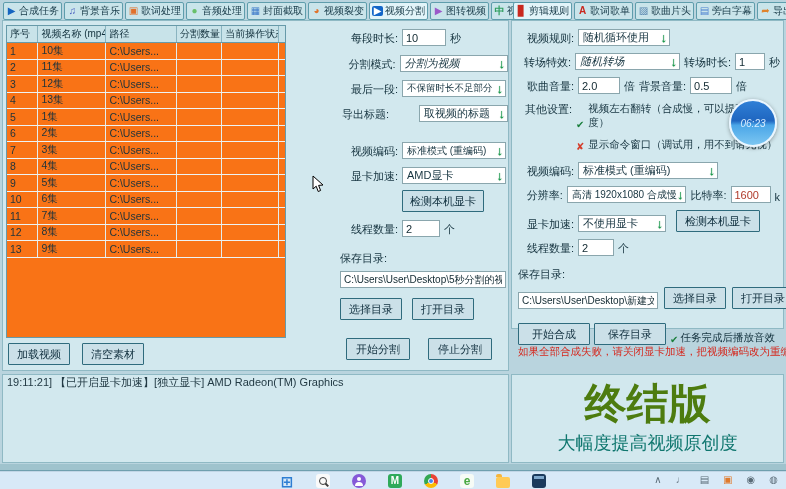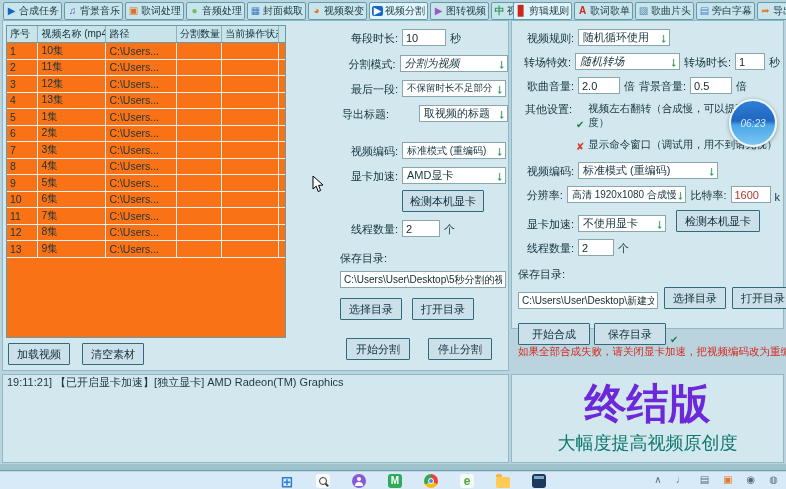--- a/index.html
+++ b/index.html
@@ -41,21 +41,21 @@
   .lblr{width:56px;}
   input.tb{background:#fff;border:1px solid #8aa6ad;height:15px;font-size:11px;padding:0 3px;font-family:inherit;color:#102830;box-sizing:content-box;}
   .combo{display:flex;align-items:center;justify-content:space-between;background:#fff;border:1px solid #8aa6ad;height:17px;padding:0 2px 0 4px;font-size:11px;box-sizing:border-box;white-space:nowrap;}
   .combo .arr{color:#139c49;font-weight:bold;font-size:13px;line-height:1;text-shadow:0 0 1px #0d7a38;}
   .btn{background:#cbe0e8;border:1px solid #2f6b7d;border-radius:1px;font-size:11px;color:#0f2e3d;padding:0 8px;height:22px;display:inline-flex;align-items:center;justify-content:center;font-family:inherit;white-space:nowrap;cursor:default;}
   .check-green{color:#1a7f3c;font-size:10px;}
   .check-red{color:#d43c2a;font-size:10px;}
   .opt-text{font-size:10.5px;}
   .warning{color:#d5281e;font-size:10.5px;white-space:nowrap;}
   
-  .badge-title{color:#6d28d9;font-size:42px;font-weight:bold;line-height:1;}
+  .badge-title{color:#4d7c0f;font-size:42px;font-weight:bold;line-height:1;}
   .badge-sub{color:#0f766e;font-size:18px;margin-top:6px;}
   
   .log-line{font-size:11px;color:#223a44;padding:0 4px;}
   
   .watermark{
     position:absolute;left:729px;top:99px;width:44px;height:44px;border-radius:50%;
     background:linear-gradient(180deg,#2f7fd6 0%,#1f66c0 45%,#4aa6e8 55%,#7cc6f2 100%);
     border:2px solid #eaf6ff;box-shadow:0 1px 4px rgba(0,0,0,.35);
     display:flex;align-items:center;justify-content:center;
   }
@@ -418,20 +418,21 @@
     <div class="frow" style="margin-top:5px;gap:6px;">
       <input class="tb" style="width: 138px; font-size: 10px;" value="C:\Users\User\Desktop\新建文件夹 (">
       <button class="btn">选择目录</button>
       <button class="btn">打开目录</button>
     </div>
     <div class="frow" style="margin-top:14px;gap:4px;">
       <button class="btn" style="width:72px;">开始合成</button>
       <button class="btn" style="width:72px;">保存目录</button>
       <span class="frow" style="gap:2px;">
         <span class="check-green">✔</span>
+        <span class="opt-text">任务完成后播放音效</span>
       </span>
     </div>
   </div>
   <div class="warning" style="position:absolute;left:6px;top:324px;">如果全部合成失败，请关闭显卡加速，把视频编码改为重编码后重试</div>
 </div>
 
 <div class="panel panel-log">
   <div class="log-line">19:11:21] 【已开启显卡加速】[独立显卡] AMD Radeon(TM) Graphics</div>
 </div>
 

